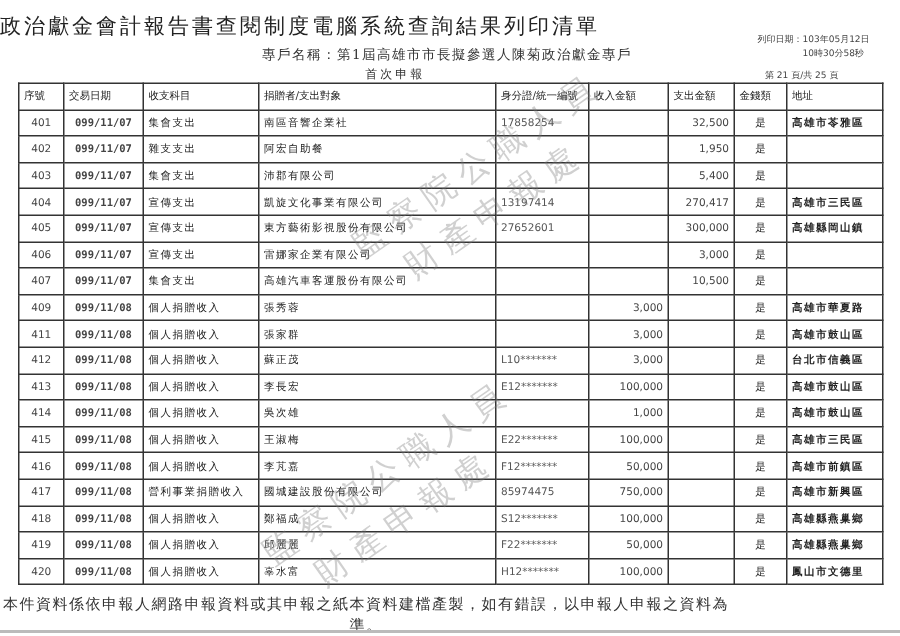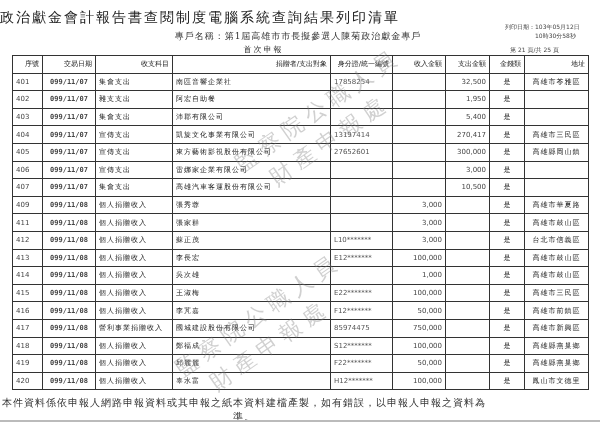--- a/index.html
+++ b/index.html
@@ -8,29 +8,29 @@
     font-family: "DejaVu Sans", sans-serif; color:#222;
   }
   .title { position:absolute; top:9px; left:0; width:600px; text-align:left; font-family:"DejaVu Serif", serif; font-size:14px; letter-spacing:2px; color:#222; }
   .subtitle { position:absolute; top:30px; left:0; width:596px; text-align:center; font-family:"DejaVu Serif", serif; font-size:9px; letter-spacing:1px; color:#333; }
   .subtitle2 { position:absolute; top:44px; left:4px; width:519px; text-align:center; font-family:"DejaVu Serif", serif; font-size:8px; letter-spacing:2px; color:#333; }
   .printdate { position:absolute; top:22px; left:505px; font-size:6px; color:#444; line-height:9px; }
   .printdate .l2 { padding-left:30px; }
   .pageinfo { position:absolute; top:46px; left:510px; font-size:6px; color:#444; }
   table.report { position:absolute; top:55px; left:12px; border-collapse:collapse; table-layout:fixed; width:576px; }
   table.report th, table.report td { border:1px solid #333; height:16.6px; padding:0 3px; font-size:7px; white-space:nowrap; overflow:hidden; }
-  table.report th { font-weight:normal; font-family:"DejaVu Serif", serif; font-size:7px; text-align:right; color:#222; }
-  td.seq { text-align:left; font-size:7px; color:#444; }
+  table.report th { font-weight:normal; font-family:"DejaVu Serif", serif; font-size:7px; text-align:left; color:#222; }
+  td.seq { text-align:center; font-size:7px; color:#444; }
   td.date { text-align:center; font-size:7px; color:#444; font-family:"DejaVu Sans Mono", monospace;font-weight:bold; }
   td.cat { font-family:"DejaVu Serif", serif; font-size:7px; letter-spacing:1px; padding-left:6px; }
   td.payee { font-family:"DejaVu Serif", serif; font-size:7px; letter-spacing:1px; padding-left:8px; }
   td.idno { font-size:5px; color:#555; padding-left:4px; }
   td.num { text-align:right; font-size:7px; color:#444; padding-right:2px; }
   td.cash { text-align:center; font-family:"DejaVu Serif", serif; font-size:7px; }
-  td.addr { text-align:center; font-family:"DejaVu Serif", serif; font-size:7px; letter-spacing:1px; }
+  td.addr { text-align:left; font-family:"DejaVu Serif", serif; font-size:7px; letter-spacing:1px;font-weight:bold; }
   .footer { position:absolute; top:396px; left:0; width:488px; text-align:center; font-family:"DejaVu Serif", serif; font-size:10px; letter-spacing:1px; color:#333; }
   .bottomline { position:absolute; top:420px; left:0; width:600px; height:2px; background:#bbb; }
   .stamp { position:absolute; color:rgba(120,120,120,0.35); font-family:"DejaVu Serif", serif; font-size:22px; transform:rotate(-35deg); pointer-events:none; letter-spacing:6px; }
 </style>
 </head>
 <body>
 
 <div class="title">政治獻金會計報告書查閱制度電腦系統查詢結果列印清單</div>
 <div class="subtitle">專戶名稱：第1屆高雄市市長擬參選人陳菊政治獻金專戶</div>
 <div class="subtitle2">首次申報</div>

